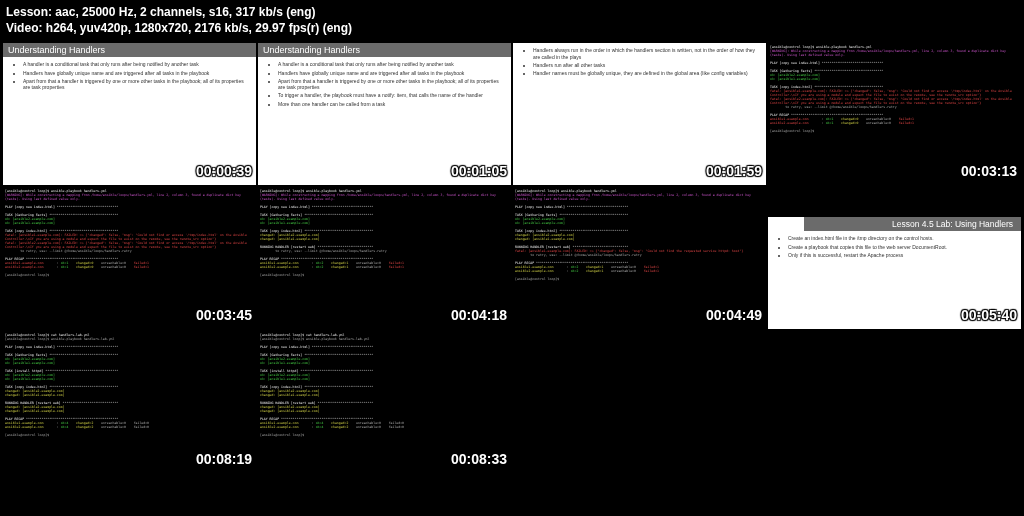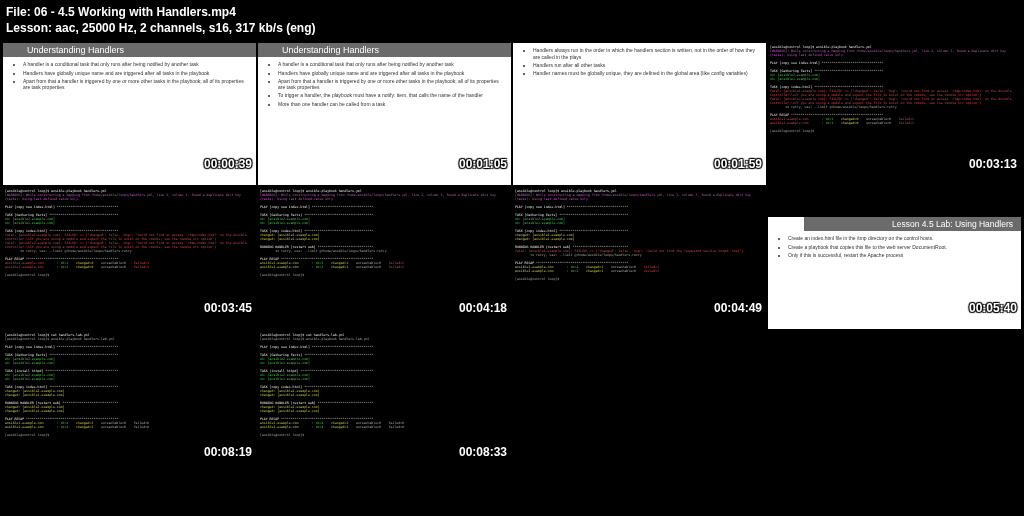--- a/index.html
+++ b/index.html
@@ -25,32 +25,32 @@
   .thumb {
     width: 253px;
     height: 142px;
     margin: 1px;
     background: #fff;
     position: relative;
     overflow: hidden;
   }
   .thumb .ts {
     position: absolute;
-    bottom: 14px;
+    bottom: 6px;
     right: 4px;
     color: #fff;
-    font-size: 12px;
+    font-size: 14px;
     font-weight: bold;
     text-shadow: 1px 1px 1px #000, -1px -1px 1px #000, 1px -1px 1px #000, -1px 1px 1px #000;
     z-index: 10;
   }
   .slide-header {
     background: #6b6b6b;
     color: #fff;
-    padding: 2px 24px;
+    padding: 2px 5px;
     font-size: 9px;
     font-weight: normal;
   }
   .slide-body {
     padding: 4px 10px;
     color: #333;
     font-size: 5px;
   }
   .slide-body ul { list-style: disc; padding-left: 10px; }
   .slide-body li { margin-bottom: 2px; line-height: 1.25; }
@@ -77,22 +77,22 @@
     text-align: right;
     padding: 2px 8px;
     font-size: 8.5px;
     margin-left: 36px;
   }
 </style>
 </head>
 <body>
 
 <div class="header">
-  <div><span>File:</span> <span>06 - 4.5 Working with Handlers.mp4</span></div>
   <div><span>Lesson:</span> <span>aac, 25000 Hz, 2 channels, s16, 317 kb/s (eng)</span></div>
+  <div><span>Video:</span> <span>h264, yuv420p, 1280x720, 2176 kb/s, 29.97 fps(r) (eng)</span></div>
 </div>
 
 <div class="grid">
 
   <div class="thumb">
     <div class="slide-header">Understanding Handlers</div>
     <div class="slide-body">
       <ul>
         <li>A handler is a conditional task that only runs after being notified by another task</li>
         <li>Handlers have globally unique name and are triggered after all tasks in the playbook</li>

